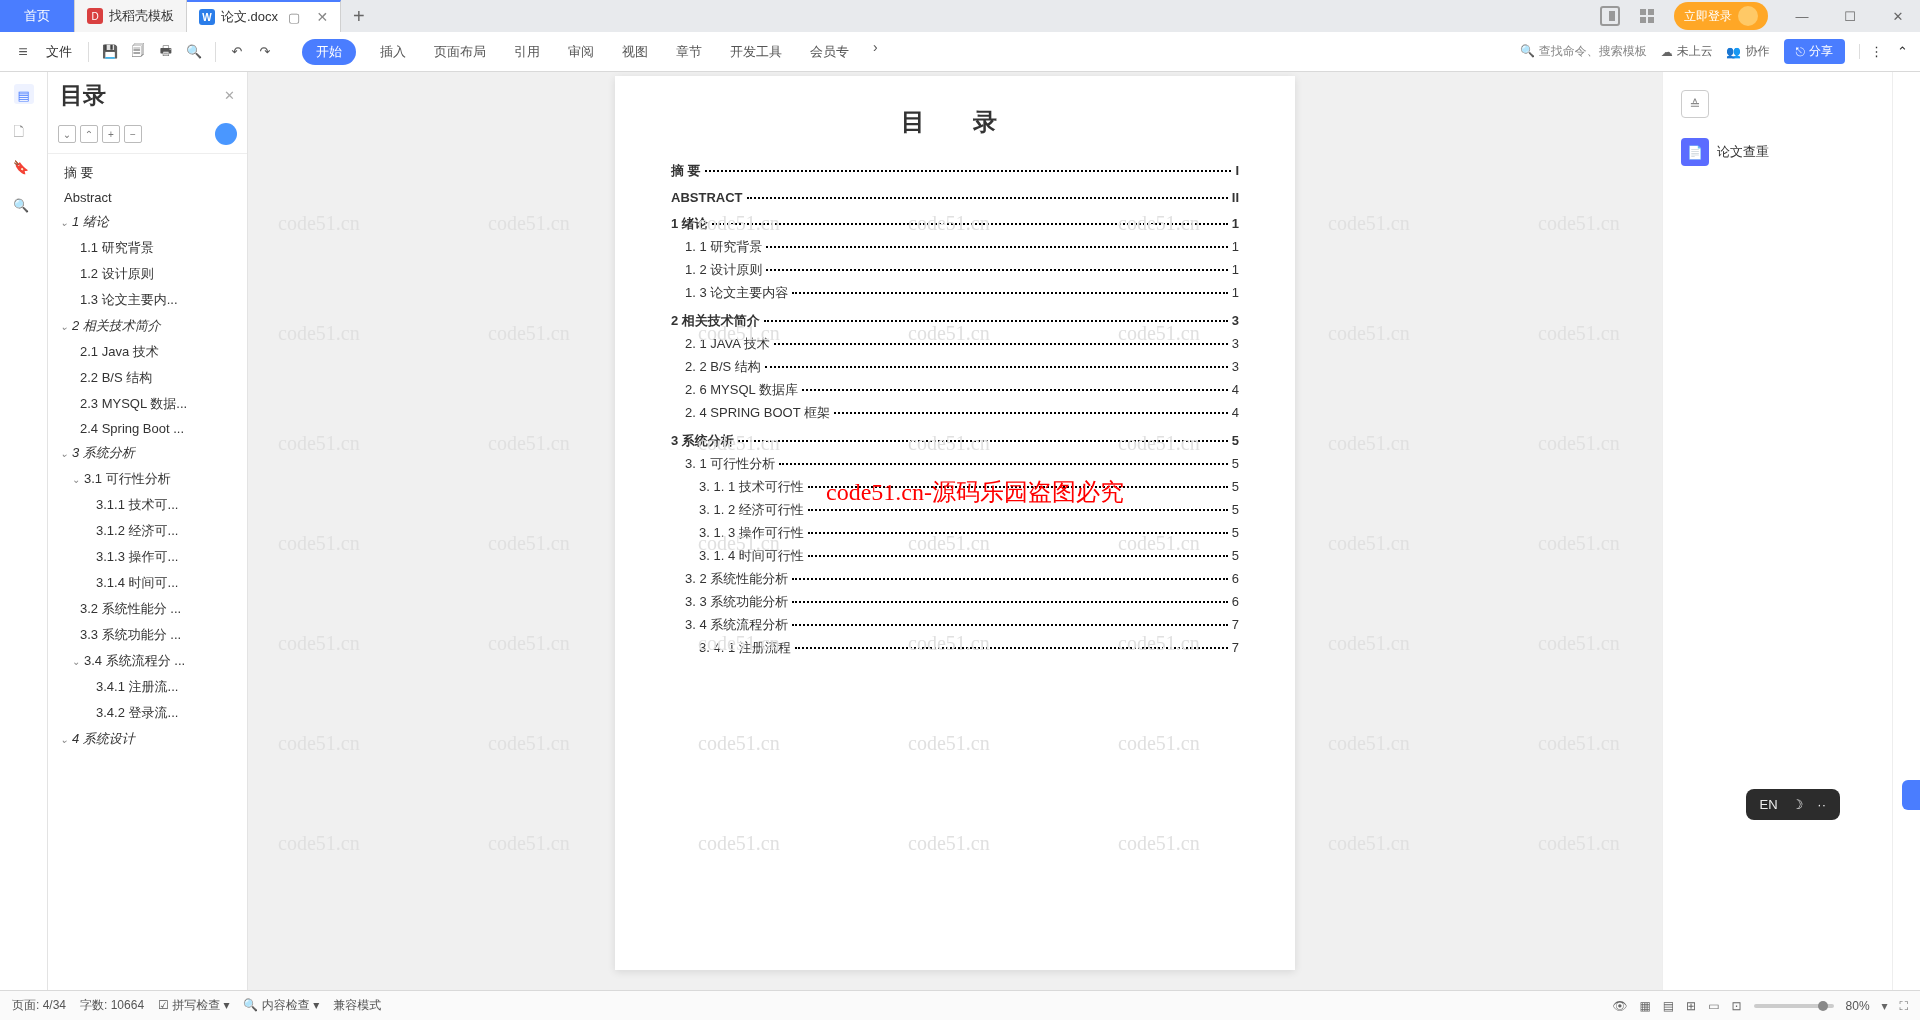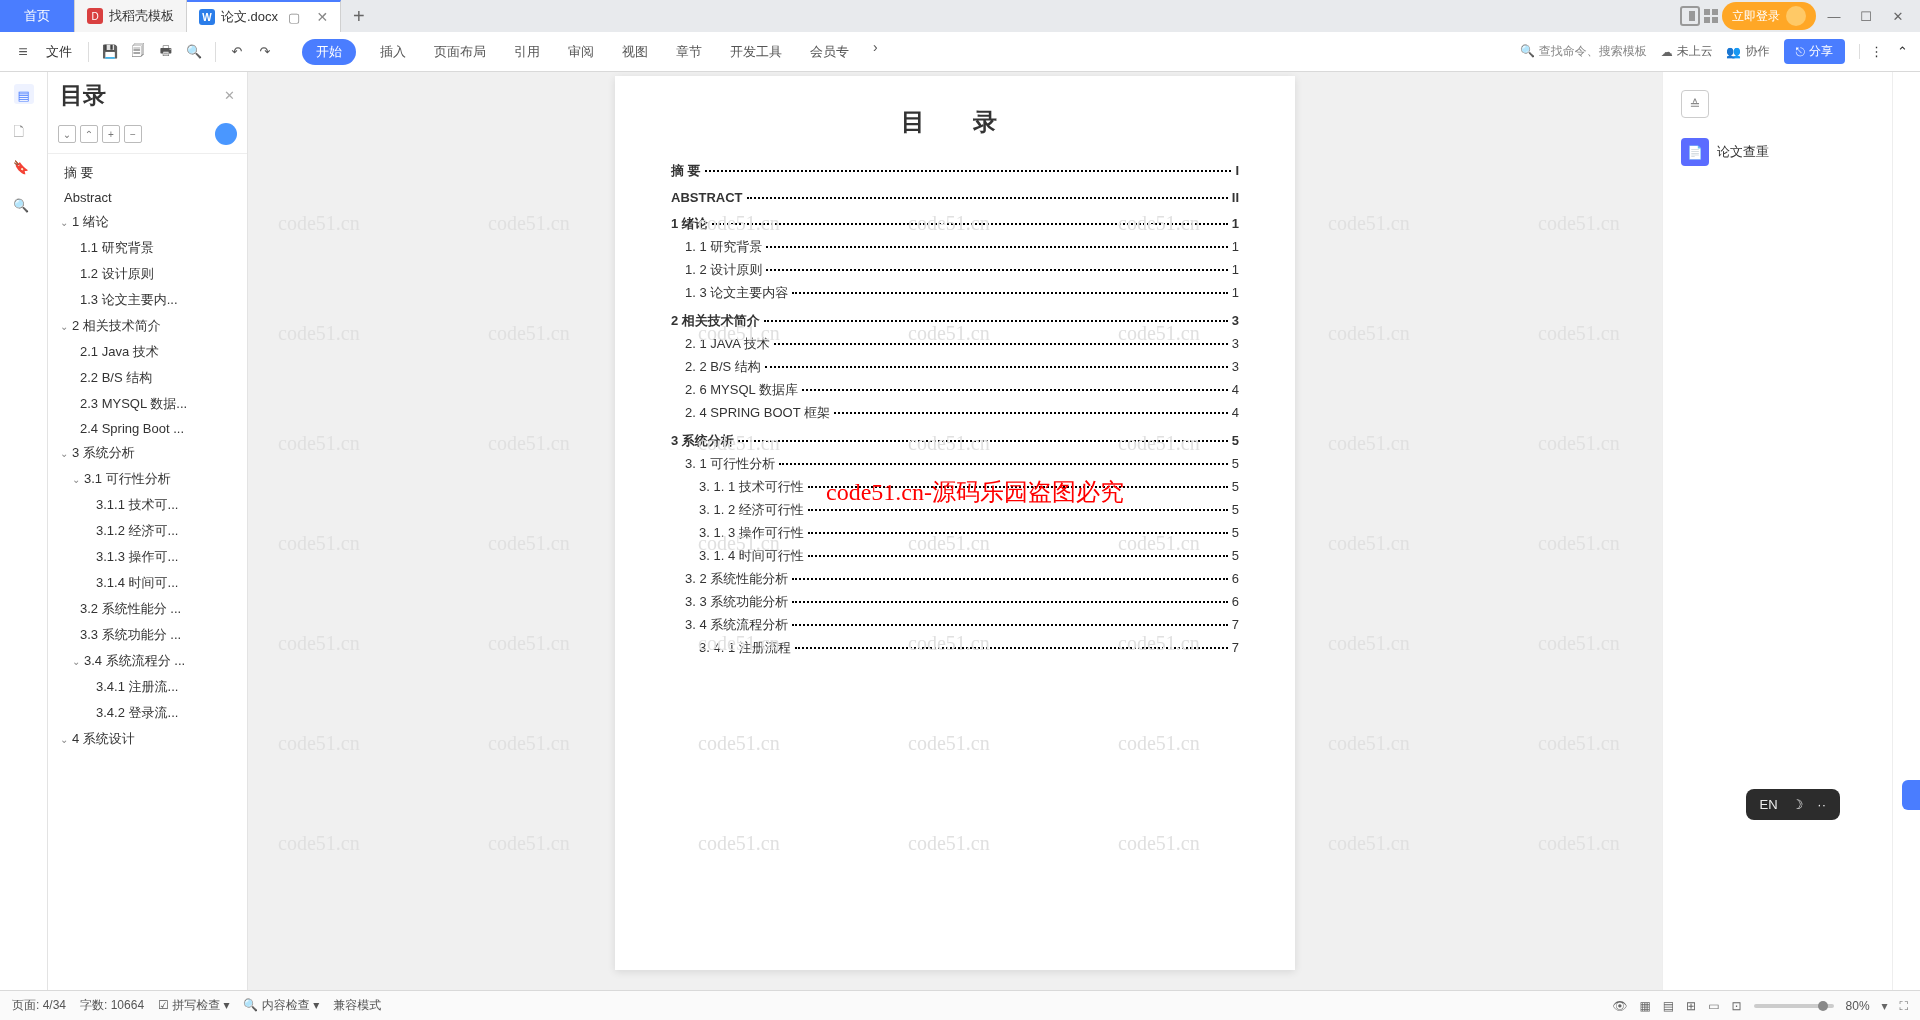--- a/index.html
+++ b/index.html
@@ -9,21 +9,21 @@
 .tab-bar { height: 32px; background: #e8eaed; display: flex; align-items: center; padding-left: 0; }
 .tab { height: 32px; padding: 0 12px; display: flex; align-items: center; gap: 6px; border-right: 1px solid #d0d0d0; cursor: pointer; position: relative; }
 .tab.home { background: #4a7dff; color: #fff; padding: 0 24px; }
 .tab.template { background: #f5f5f5; }
 .tab.active { background: #fff; border-top: 2px solid #4a7dff; }
 .tab-icon-red { width: 16px; height: 16px; background: #d94040; border-radius: 3px; display: inline-flex; align-items: center; justify-content: center; color: #fff; font-size: 10px; }
 .tab-icon-blue { width: 16px; height: 16px; background: #2b7de9; border-radius: 3px; display: inline-flex; align-items: center; justify-content: center; color: #fff; font-size: 10px; font-weight: bold; }
 .tab-close { margin-left: 8px; color: #888; font-size: 14px; }
 .tab-actions { margin-left: 4px; display: flex; align-items: center; gap: 8px; color: #888; }
 .plus-btn { font-size: 20px; color: #666; padding: 0 12px; cursor: pointer; }
-.top-right { margin-left: auto; display: flex; align-items: center; gap: 4px; padding-right: 8px; }
+.top-right { margin-left: auto; display: flex; align-items: center; gap: 20px; padding-right: 8px; }
 .login-btn { background: #ffa726; color: #fff; padding: 4px 10px; border-radius: 14px; display: flex; align-items: center; gap: 6px; font-size: 12px; }
 .avatar-badge { width: 20px; height: 20px; background: #ffc966; border-radius: 50%; }
 .win-btn { width: 28px; height: 28px; display: flex; align-items: center; justify-content: center; color: #666; cursor: pointer; }
 .sq-btn { width: 20px; height: 20px; border: 2px solid #666; border-radius: 3px; }
 
 
 .ribbon { height: 40px; border-bottom: 1px solid #d9d9d9; display: flex; align-items: center; padding: 0 12px; gap: 6px; }
 .rb-icon { width: 22px; height: 22px; display: inline-flex; align-items: center; justify-content: center; color: #555; cursor: pointer; }
 .rb-sep { width: 1px; height: 20px; background: #ddd; margin: 0 4px; }
 .rb-tabs { display: flex; gap: 20px; margin-left: 20px; }
@@ -45,21 +45,21 @@
 
 .toc-panel { width: 200px; border-right: 1px solid #e3e3e3; display: flex; flex-direction: column; overflow: hidden; }
 .toc-header { padding: 8px 12px; display: flex; align-items: center; justify-content: space-between; }
 .toc-title { font-size: 23px; font-weight: bold; }
 .toc-tools { padding: 4px 10px 8px; display: flex; gap: 4px; align-items: center; border-bottom: 1px solid #eee; }
 .tool-sq { width: 18px; height: 18px; border: 1px solid #bbb; border-radius: 2px; display: flex; align-items: center; justify-content: center; font-size: 10px; color: #777; cursor: pointer; }
 .ai-badge { width: 22px; height: 22px; background: #4a97ff; border-radius: 50%; margin-left: auto; }
 .toc-list { flex: 1; overflow-y: auto; padding: 6px 0; }
 .toc-item { padding: 4px 8px 4px 12px; font-size: 13px; cursor: pointer; white-space: nowrap; overflow: hidden; text-overflow: ellipsis; color: #333; }
 .toc-item.l0 { padding-left: 16px; }
-.toc-item.l1 { padding-left: 12px; }
+.toc-item.l1 { padding-left: 12px; font-style: italic; }
 .toc-item.l2 { padding-left: 32px; }
 .toc-item.l3 { padding-left: 48px; }
 .toc-item.l1b { padding-left: 24px; }
 .chev { display: inline-block; width: 12px; color: #888; font-size: 10px; }
 
 
 .canvas { flex: 1; background: #f0f0f0; overflow-y: auto; display: flex; justify-content: center; padding: 0 0 20px; position: relative; }
 .page { width: 680px; background: #fff; box-shadow: 0 2px 8px rgba(0,0,0,0.1); padding: 30px 56px; font-family: "SimSun", serif; margin-top: 4px; position: relative; }
 .doc-title { text-align: center; font-size: 24px; font-weight: bold; letter-spacing: 12px; margin-bottom: 24px; }
 .toc-line { display: flex; align-items: baseline; margin: 5px 0; font-size: 13px; }

